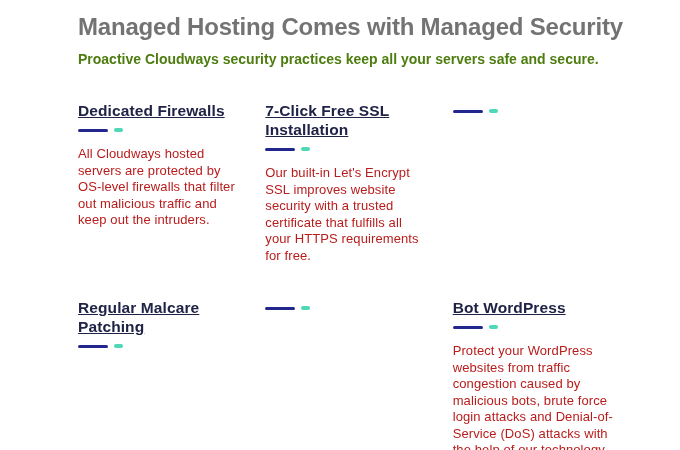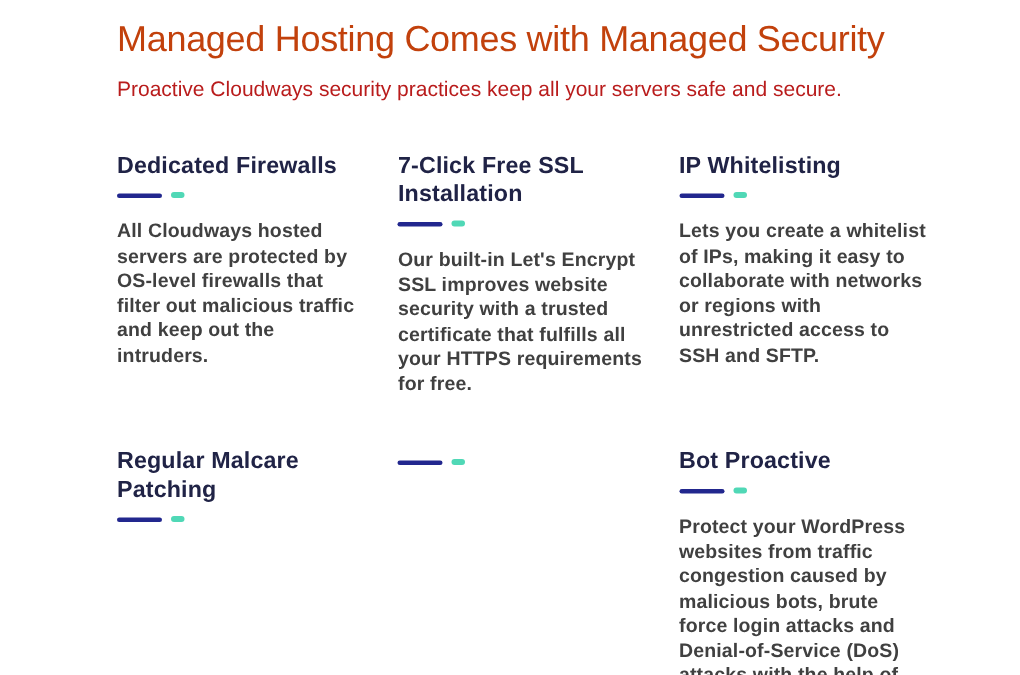--- a/index.html
+++ b/index.html
@@ -17,47 +17,48 @@
   }
   .container {
     width: 540px;
     margin: 0 auto 0 78px;
     padding-top: 13px;
   }
   .section-title {
     margin: 0;
     font-size: 24px;
     line-height: 28px;
-    font-weight: 400;
-    color: #c2410c;
+    font-weight: 700;
+    color: #737373;
     letter-spacing: -0.2px;
     white-space: nowrap;
   }
   .section-subtitle {
     margin: 9px 0 0 0;
     font-size: 14px;
     line-height: 18px;
-    font-weight: 400;
-    color: #b91c1c;
+    font-weight: 700;
+    color: #4d7c0f;
   }
   .features-grid {
     margin-top: 33px;
     display: grid;
     grid-template-columns: repeat(3, 1fr);
     column-gap: 22px;
     row-gap: 34px;
   }
   .feature-card { min-width: 0; }
   .feature-heading {
     margin: 0;
     font-size: 15.5px;
     line-height: 19px;
     font-weight: 600;
     color: #202346;
     letter-spacing: 0.1px;
+    text-decoration: underline;
   }
   .divider {
     margin-top: 8px;
     display: flex;
     align-items: center;
     height: 4px;
   }
   .divider-line {
     width: 30px;
     height: 3px;
@@ -68,22 +69,22 @@
     width: 9px;
     height: 4px;
     border-radius: 2px;
     margin-left: 6px;
     background: #50d8b6;
   }
   .feature-description {
     margin: 14px 0 0 0;
     font-size: 13px;
     line-height: 16.5px;
-    font-weight: 700;
-    color: #404040;
+    font-weight: 400;
+    color: #b91c1c;
     letter-spacing: 0.1px;
   }
 </style>
 </head>
 <body>
 
 <div class="page">
   <div class="container">
 
     <h1 class="section-title">Managed Hosting Comes with Managed Security</h1>
@@ -103,45 +104,43 @@
       <div class="feature-card">
         <h3 class="feature-heading">7-Click Free SSL Installation</h3>
         <div class="divider">
           <span class="divider-line"></span>
           <span class="divider-accent"></span>
         </div>
         <p class="feature-description">Our built-in Let's Encrypt SSL improves website security with a trusted certificate that fulfills all your HTTPS requirements for free.</p>
       </div>
 
       <div class="feature-card">
-        <h3 class="feature-heading">IP Whitelisting</h3>
         <div class="divider">
           <span class="divider-line"></span>
           <span class="divider-accent"></span>
         </div>
-        <p class="feature-description">Lets you create a whitelist of IPs, making it easy to collaborate with networks or regions with unrestricted access to SSH and SFTP.</p>
       </div>
 
       <div class="feature-card">
         <h3 class="feature-heading">Regular Malcare Patching</h3>
         <div class="divider">
           <span class="divider-line"></span>
           <span class="divider-accent"></span>
         </div>
       </div>
 
       <div class="feature-card">
         <div class="divider">
           <span class="divider-line"></span>
           <span class="divider-accent"></span>
         </div>
       </div>
 
       <div class="feature-card">
-        <h3 class="feature-heading">Bot Proactive</h3>
+        <h3 class="feature-heading">Bot WordPress</h3>
         <div class="divider">
           <span class="divider-line"></span>
           <span class="divider-accent"></span>
         </div>
         <p class="feature-description">Protect your WordPress websites from traffic congestion caused by malicious bots, brute force login attacks and Denial-of-Service (DoS) attacks with the help of our technology partner, Malcare.</p>
       </div>
 
     </div>
   </div>
 </div>

